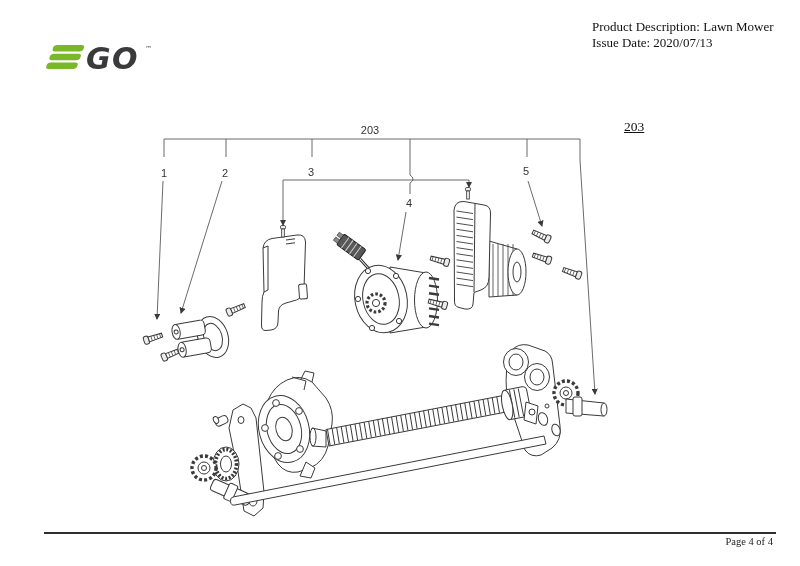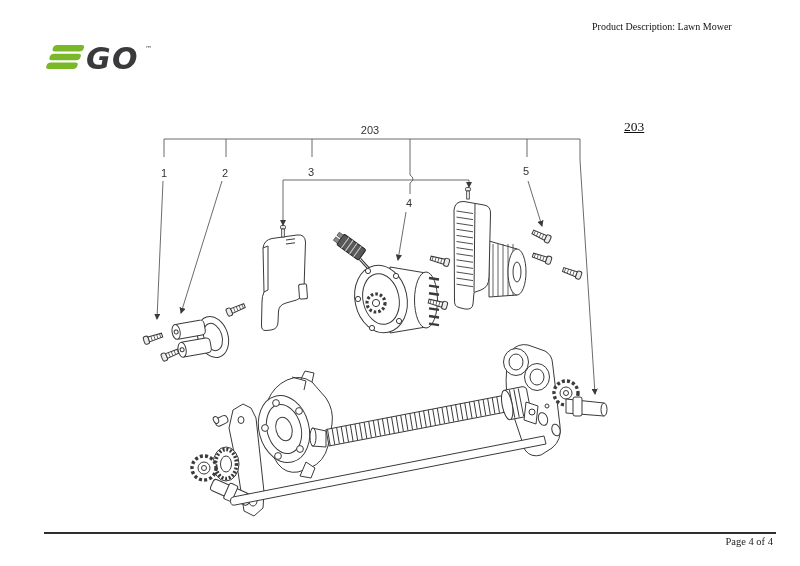--- a/index.html
+++ b/index.html
@@ -1,21 +1,21 @@
 <!DOCTYPE html>
 <html><head>
 <meta charset="utf-8">
 <style>
   html,body{margin:0;padding:0;}
   body{
     width:800px;height:566px;position:relative;background:#ffffff;
     font-family:"Liberation Serif", serif;color:#111;overflow:hidden;
   }
   .logo{position:absolute;left:40px;top:43px;}
-  .header-info{position:absolute;left:592px;top:19px;font-size:10px;line-height:16.4px;white-space:nowrap;}
+  .header-info{position:absolute;left:592px;top:19px;font-size:13px;line-height:16.4px;white-space:nowrap;}
   .ref-203{position:absolute;left:624px;top:119px;font-size:13.5px;text-decoration:underline;}
   .diagram{position:absolute;left:0;top:0;}
   .footer-rule{position:absolute;left:44px;top:532px;width:732px;height:2px;background:#2e2e2e;}
   .footer-page{position:absolute;right:27px;top:536px;font-size:10.5px;color:#222;}
   .lbl{font-family:"Liberation Sans",sans-serif;font-size:11px;fill:#333;text-anchor:middle;}
   .part{fill:#ffffff;stroke:#3a3a3a;stroke-width:1;}
   .pline{fill:none;stroke:#3a3a3a;stroke-width:1;}
   .callout{fill:none;stroke:#5a5a5a;stroke-width:0.9;}
 </style>
 </head>
@@ -28,20 +28,21 @@
       <rect x="10" y="8.8" width="31" height="6.4" rx="3.2"></rect>
       <rect x="10" y="17.6" width="31" height="6.4" rx="3.2"></rect>
     </g>
   </g>
   <text x="46" y="26" font-family="'DejaVu Sans',sans-serif" font-size="30" font-weight="bold" font-style="italic" letter-spacing="1.5" fill="#3a3a3c">GO</text>
   <text x="105" y="8" font-family="'DejaVu Sans',sans-serif" font-size="7" fill="#3a3a3c">™</text>
 </svg>
 
 <div class="header-info">
   <div>Product Description: Lawn Mower</div>
+  <div>Issue Date: 2020/07/13</div>
 </div>
 
 <div class="ref-203">203</div>
 
 <svg class="diagram" width="800" height="566" viewBox="0 0 800 566">
   <defs>
     <marker id="arr" viewBox="0 0 10 10" refX="8.5" refY="5" markerWidth="7" markerHeight="7" orient="auto-start-reverse">
       <path d="M0,0 L10,5 L0,10 z" fill="#3a3a3a"></path>
     </marker>
     <g id="screwH">

